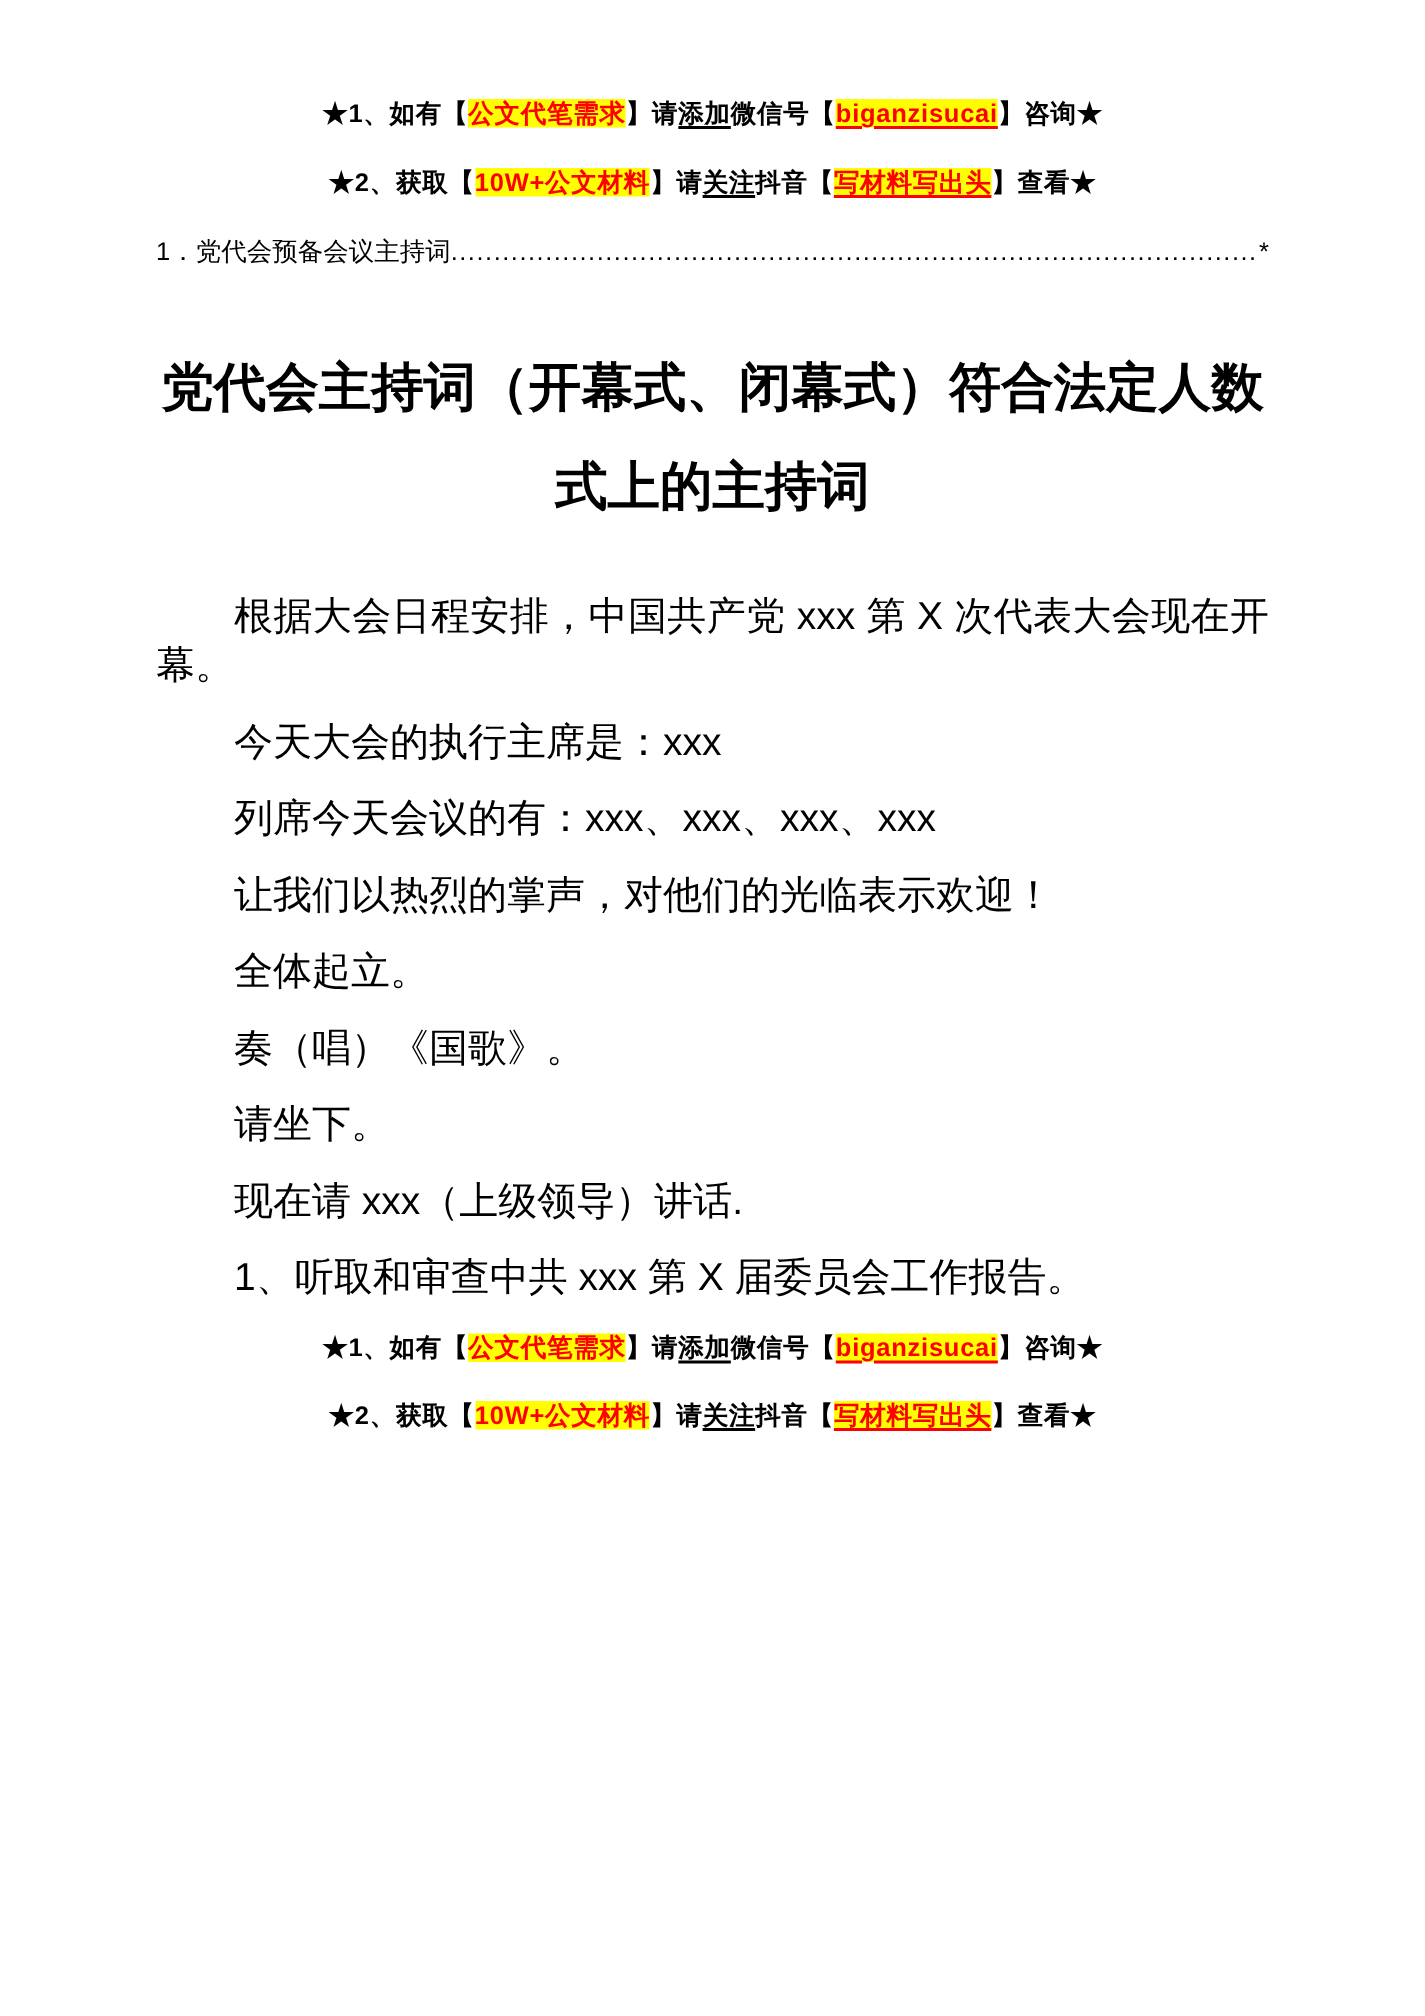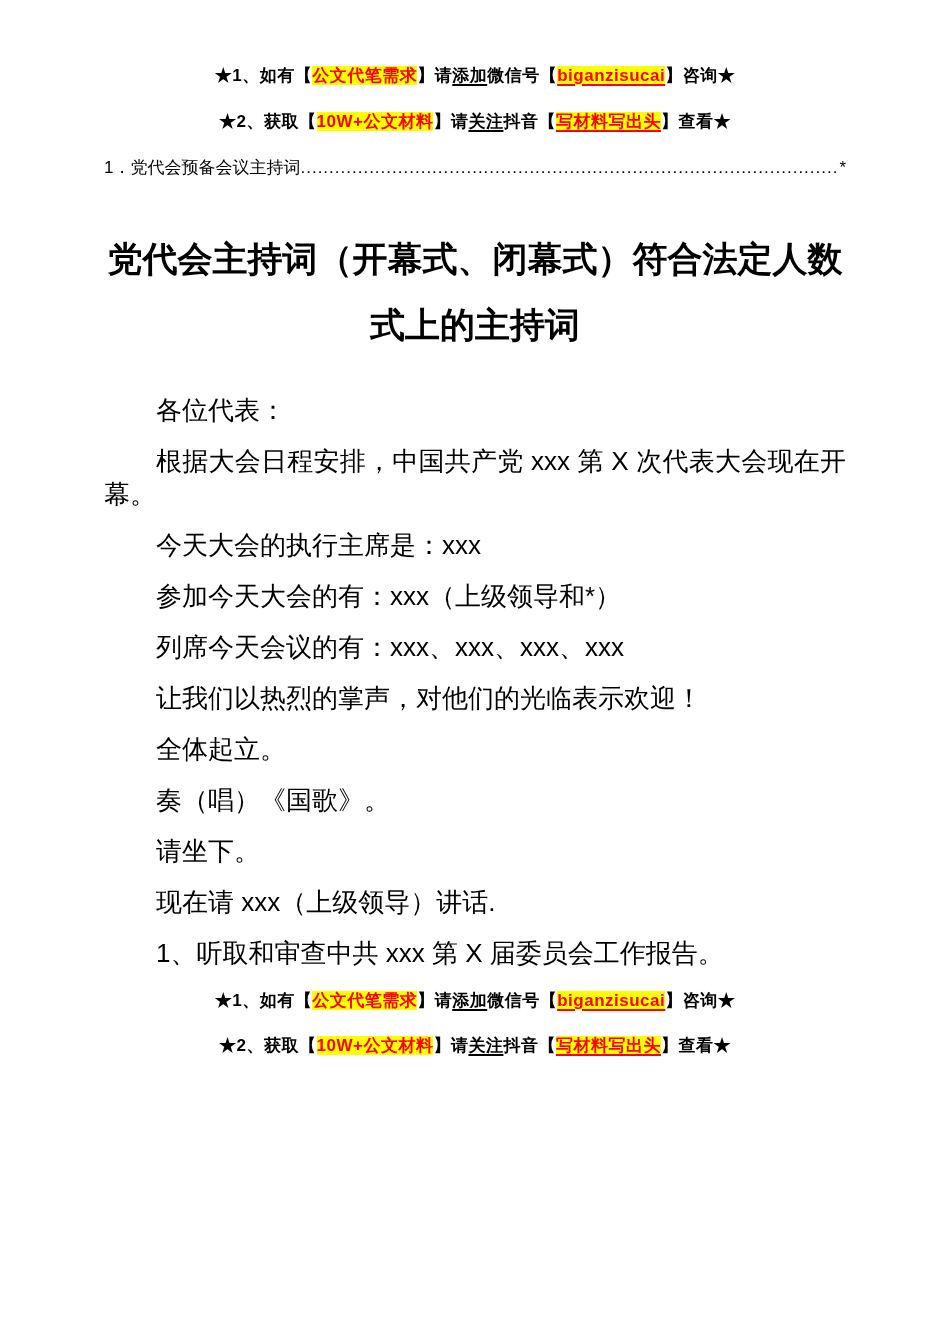--- a/index.html
+++ b/index.html
@@ -96,24 +96,22 @@
     <span class="toc-leader">........................................................................................................................................................</span>
     <span class="toc-page">*</span>
   </div>
 
   <h1 class="doc-title">
     <div>党代会主持词（开幕式、闭幕式）符合法定人数</div>
     <div>式上的主持词</div>
   </h1>
 
   <div class="doc-body">
-      <p class="para">各位代表：</p>
       <p class="para">根据大会日程安排，中国共产党 xxx 第 X 次代表大会现在开幕。</p>
       <p class="para">今天大会的执行主席是：xxx</p>
-      <p class="para">参加今天大会的有：xxx（上级领导和*）</p>
       <p class="para">列席今天会议的有：xxx、xxx、xxx、xxx</p>
       <p class="para">让我们以热烈的掌声，对他们的光临表示欢迎！</p>
       <p class="para">全体起立。</p>
       <p class="para">奏（唱）《国歌》。</p>
       <p class="para">请坐下。</p>
       <p class="para">现在请 xxx（上级领导）讲话.</p>
       <p class="para">1、听取和审查中共 xxx 第 X 届委员会工作报告。</p>
     </div>
 
   <div class="promo promo-bottom">

